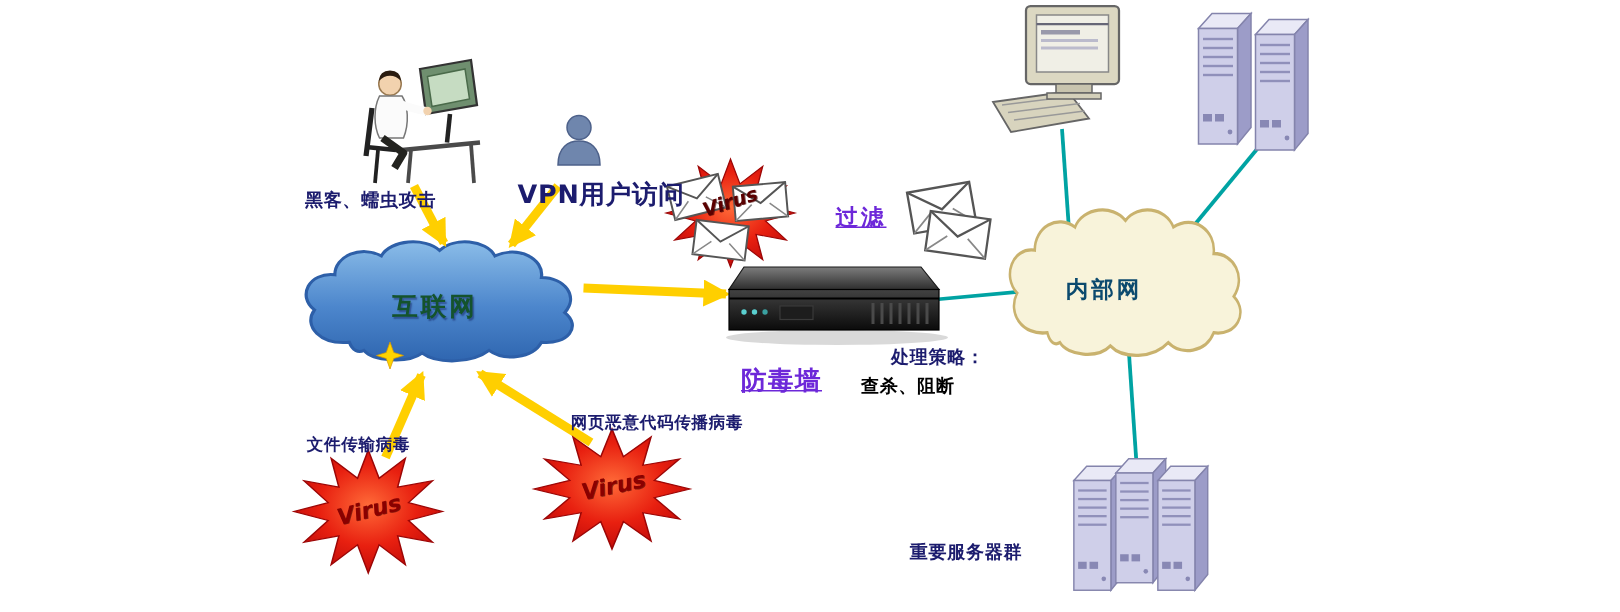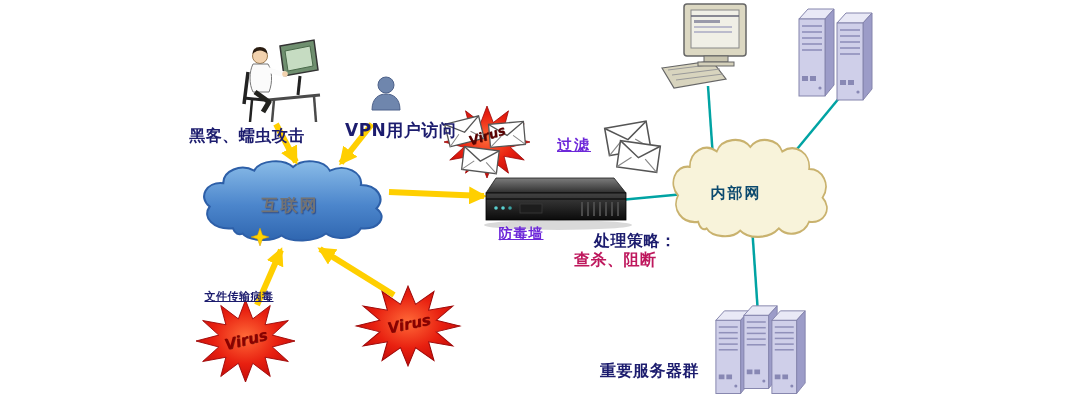--- a/index.html
+++ b/index.html
@@ -1,24 +1,24 @@
 <!DOCTYPE html>
 <html><head>
 <meta charset="utf-8">
 <style>
   * { margin:0; padding:0; box-sizing:border-box; }
   html,body { background:#ffffff; }
   body { font-family:"DejaVu Sans","Liberation Sans",sans-serif; }
   .stage { position:relative; width:1080px; height:408px; background:#ffffff; overflow:hidden; }
   .scene { position:absolute; left:0; top:0; }
-  .lbl { position:absolute; font-weight:700; color:#1c1c6e; font-size:16px;
+  .lbl { position:absolute; font-weight:700; color:#1c1c6e; font-size:12px;
          text-align:center; line-height:1.2; letter-spacing:0.5px; white-space:nowrap; z-index:5; }
   .lbl-red    { color:#6d28d9;text-decoration:underline; }
-  .lbl-teal   { color:#be185d; }
-  .lbl-white  { color:#737373; text-shadow:1px 1px 1px rgba(10,20,80,.45); }
+  .lbl-teal   { color:#000000; }
+  .lbl-white  { color:#14532d; text-shadow:1px 1px 1px rgba(10,20,80,.45); }
   .lbl-maroon { color:#0c4a6e; }
   .virus { position:absolute; font-style:italic; font-weight:700; color:#7a0000;
            text-align:center; z-index:6; text-shadow:0.5px 0.5px 0 rgba(60,0,0,.6); }
 </style>
 </head>
 <body>
 
 <div class="stage">
 
   <svg class="scene" width="1080" height="408" viewBox="0 0 1080 408">
@@ -176,30 +176,31 @@
   </svg>
 
   <div class="lbl" style="left:188px; top:126px; width:118px;">黑客、蠕虫攻击</div>
 
   <div class="lbl" style="left:345px; top:120px; width:96px; font-size:17px;">VPN用户访问</div>
 
   <div class="lbl lbl-white" style="left:240px; top:195px; width:100px; font-size:17px; letter-spacing:2px;">互联网</div>
 
   <div class="lbl lbl-red" style="left:546px; top:136px; width:56px; font-size:15px; letter-spacing:2px;">过滤</div>
 
-  <div class="lbl lbl-red" style="left:489px; top:225px; width:64px; font-size:14px; letter-spacing:1px;">防毒墙</div>
+  <div class="lbl lbl-red" style="left:489px; top:244px; width:64px; font-size:17px; letter-spacing:1px;">防毒墙</div>
 
   <div class="lbl" style="left:572px; top:231px; width:84px; text-align:left;margin-left:22px;">处理策略：</div>
 
   <div class="lbl lbl-teal" style="left:574px; top:250px; width:84px; text-align:left;">查杀、阻断</div>
 
   <div class="lbl lbl-maroon" style="left:698px; top:184px; width:76px; font-size:15px; letter-spacing:2px;">内部网</div>
 
-  <div class="lbl" style="left:196px; top:290px; width:86px; font-size:11px;text-decoration:underline;">文件传输病毒</div>
-
+  <div class="lbl" style="left:196px; top:290px; width:86px; font-size:11px;">文件传输病毒</div>
+
+  <div class="lbl" style="left:362px; top:275px; width:152px; font-size:11px;">网页恶意代码传播病毒</div>
 
   <div class="lbl" style="left:600px; top:361px; width:88px;">重要服务器群</div>
 
   <div class="virus" style="left:460px; top:128px; width:54px; font-size:13px; transform:rotate(-18deg); color:#5a0000;">Virus</div>
 
   <div class="virus" style="left:216px; top:331px; width:60px; font-size:15px; transform:rotate(-14deg); color:#8a0000;">Virus</div>
 
   <div class="virus" style="left:379px; top:315px; width:60px; font-size:15px; transform:rotate(-12deg); color:#8a0000;">Virus</div>
 
 </div>

